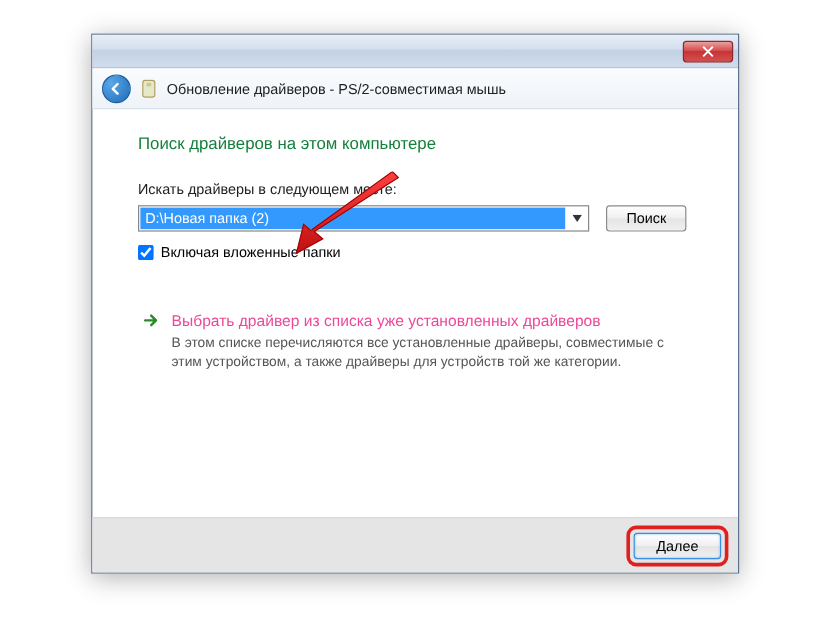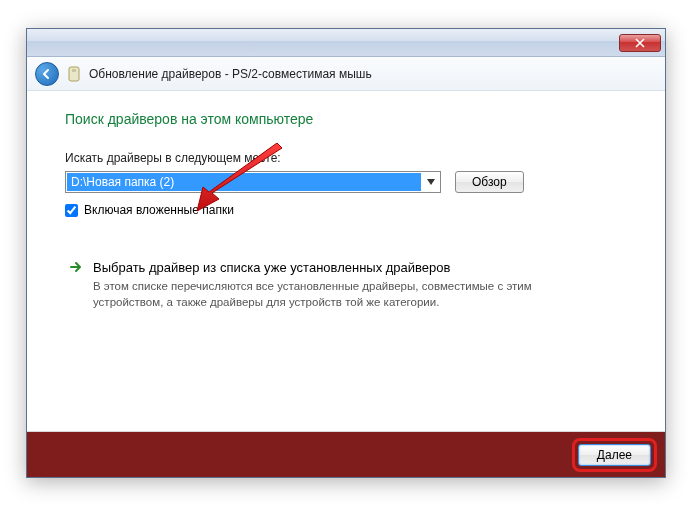--- a/index.html
+++ b/index.html
@@ -4,21 +4,21 @@
 <style>
   * { box-sizing: border-box; }
   body {
     margin: 0;
     padding: 20px;
     background: #fff;
     font-family: "Segoe UI", Tahoma, sans-serif;
     font-size: 12px;
   }
   .window {
-    width: 640px;
+    width: 540px;
     margin: 8px auto;
     border: 1px solid #5a7290;
     background: #fff;
     box-shadow: 0 4px 20px rgba(0,0,0,0.3);
     position: relative;
   }
   .titlebar {
     height: 28px;
     background: linear-gradient(to bottom, #e8eef7 0%, #d4dfee 45%, #c2d1e5 46%, #d0dcec 100%);
     border-bottom: 1px solid #a8b8cc;
@@ -146,33 +146,33 @@
     cursor: pointer;
   }
   .option-arrow {
     color: #2a8a2a;
     font-size: 16px;
     line-height: 16px;
     flex-shrink: 0;
   }
   .option-arrow svg{width:14px;height:14px;fill:#2a8a2a;}
   .option-title {
-    color: #000000;
+    color: #ec4899;
     font-size: 13px;
     margin-bottom: 4px;
   }
   .option-desc {
     color: #555;
     font-size: 11.5px;
     max-width: 500px;
     line-height: 1.35;
   }
   .footer {
     height: 46px;
-    background: #7f1d1d;
+    background: #e5e5e5;
     border-top: 1px solid #d8d8d8;
     display: flex;
     align-items: center;
     justify-content: flex-end;
     padding: 0 14px;
     gap: 8px;
   }
   .btn {
     height: 22px;
     padding: 0 18px;
@@ -234,21 +234,21 @@
 
     <div class="path-row">
       <div class="combo">
         <input class="combo-input" value="D:\Новая папка (2)" style="">
         <div class="combo-arrow">
           <svg viewBox="0 0 8 6">
               <path d="M0 0 L8 0 L4 6 Z"></path>
             </svg>
         </div>
       </div>
-      <button class="browse-btn">Обзор</button>
+      <button class="browse-btn">Поиск</button>
     </div>
 
     <label class="check-row">
       <input type="checkbox" checked="" style="">
       <span>Включая вложенные папки</span>
     </label>
 
     <div class="option-block">
       <div class="option-arrow">
         <svg viewBox="0 0 14 14">

